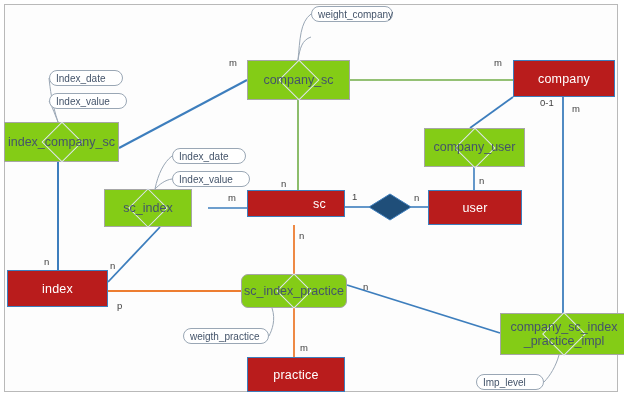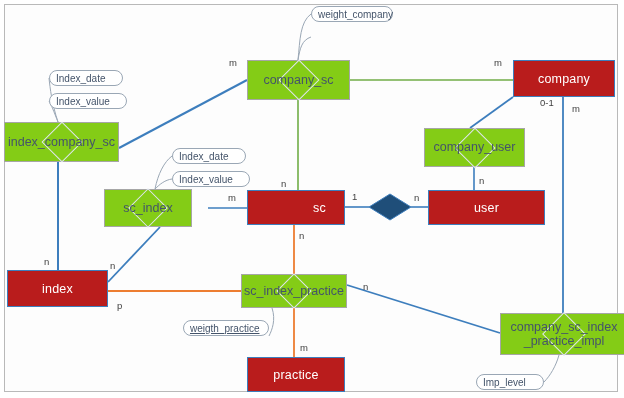--- a/index.html
+++ b/index.html
@@ -149,25 +149,25 @@
     <path d="M 272 308 C 276 320 272 330 269 336" fill="none" stroke="#9aa7b5" stroke-width="1"></path>
     <path d="M 559 355 C 556 366 550 376 544 382" fill="none" stroke="#9aa7b5" stroke-width="1"></path>
 
     <polygon class="solid-diamond" points="390,194 411,207 390,220 369,207" fill="#1f4e79" stroke="#3d7ebd" stroke-width="1"></polygon>
   </svg>
 
   <div class="entity" style="left:513px; top:60px; width:102px; height:37px;">
     <span>company</span>
   </div>
 
-  <div class="entity" style="left:428px; top:190px; width:117px; height:35px;justify-content:center;">
+  <div class="entity" style="left:428px; top:190px; width:94px; height:35px;justify-content:center;">
     <span>user</span>
   </div>
 
-  <div class="entity" style="left:247px; top:190px; width:98px; height:35px;padding-left:47px;">
+  <div class="entity" style="left:247px; top:190px; width:98px; height:27px;padding-left:47px;">
     <span>sc</span>
   </div>
 
   <div class="entity" style="left:7px; top:270px; width:101px; height:37px;">
     <span>index</span>
   </div>
 
   <div class="entity" style="left:247px; top:357px; width:98px; height:35px;">
     <span>practice</span>
   </div>
@@ -185,21 +185,21 @@
   <div class="relationship" style="left:424px; top:128px; width:101px; height:39px;">
     <span class="diamond" style="width:27px;height:27px;"></span>
     <span class="rlabel">company_user</span>
   </div>
 
   <div class="relationship" style="left:104px; top:189px; width:88px; height:38px;">
     <span class="diamond" style="width:26px;height:26px;"></span>
     <span class="rlabel">sc_index</span>
   </div>
 
-  <div class="relationship" style="left:241px; top:274px; width:106px; height:34px;">
+  <div class="relationship" style="left:241px; top:274px; width:106px; height:34px;border-radius:7px;">
     <span class="diamond" style="width:23px;height:23px;"></span>
     <span class="rlabel">sc_index_practice</span>
   </div>
 
   <div class="relationship" style="left:500px; top:313px; width:128px; height:42px; flex-direction:column;">
     <span class="diamond" style="width:29px;height:29px;"></span>
     <span class="rlabel">company_sc_index</span>
     <span class="rlabel">_practice_impl</span>
   </div>
 
@@ -211,21 +211,21 @@
   </div>
   <div class="attr" style="left:49px; top:93px; width:78px;">
     <span>Index_value</span>
   </div>
   <div class="attr" style="left:172px; top:148px; width:74px;">
     <span>Index_date</span>
   </div>
   <div class="attr" style="left:172px; top:171px; width:78px;">
     <span>Index_value</span>
   </div>
-  <div class="attr" style="left:183px; top:320px; width:86px;text-decoration:underline;">
+  <div class="attr" style="left:183px; top:328px; width:86px;">
     <span>weigth_practice</span>
   </div>
   <div class="attr" style="left:476px; top:374px; width:68px;">
     <span>Imp_level</span>
   </div>
 
   <div class="card" style="left:229px; top:57px;">m</div>
   <div class="card" style="left:494px; top:57px;">m</div>
   <div class="card" style="left:532px; top:97px;margin-left:8px;">0-1</div>
   <div class="card" style="left:572px; top:103px;">m</div>

